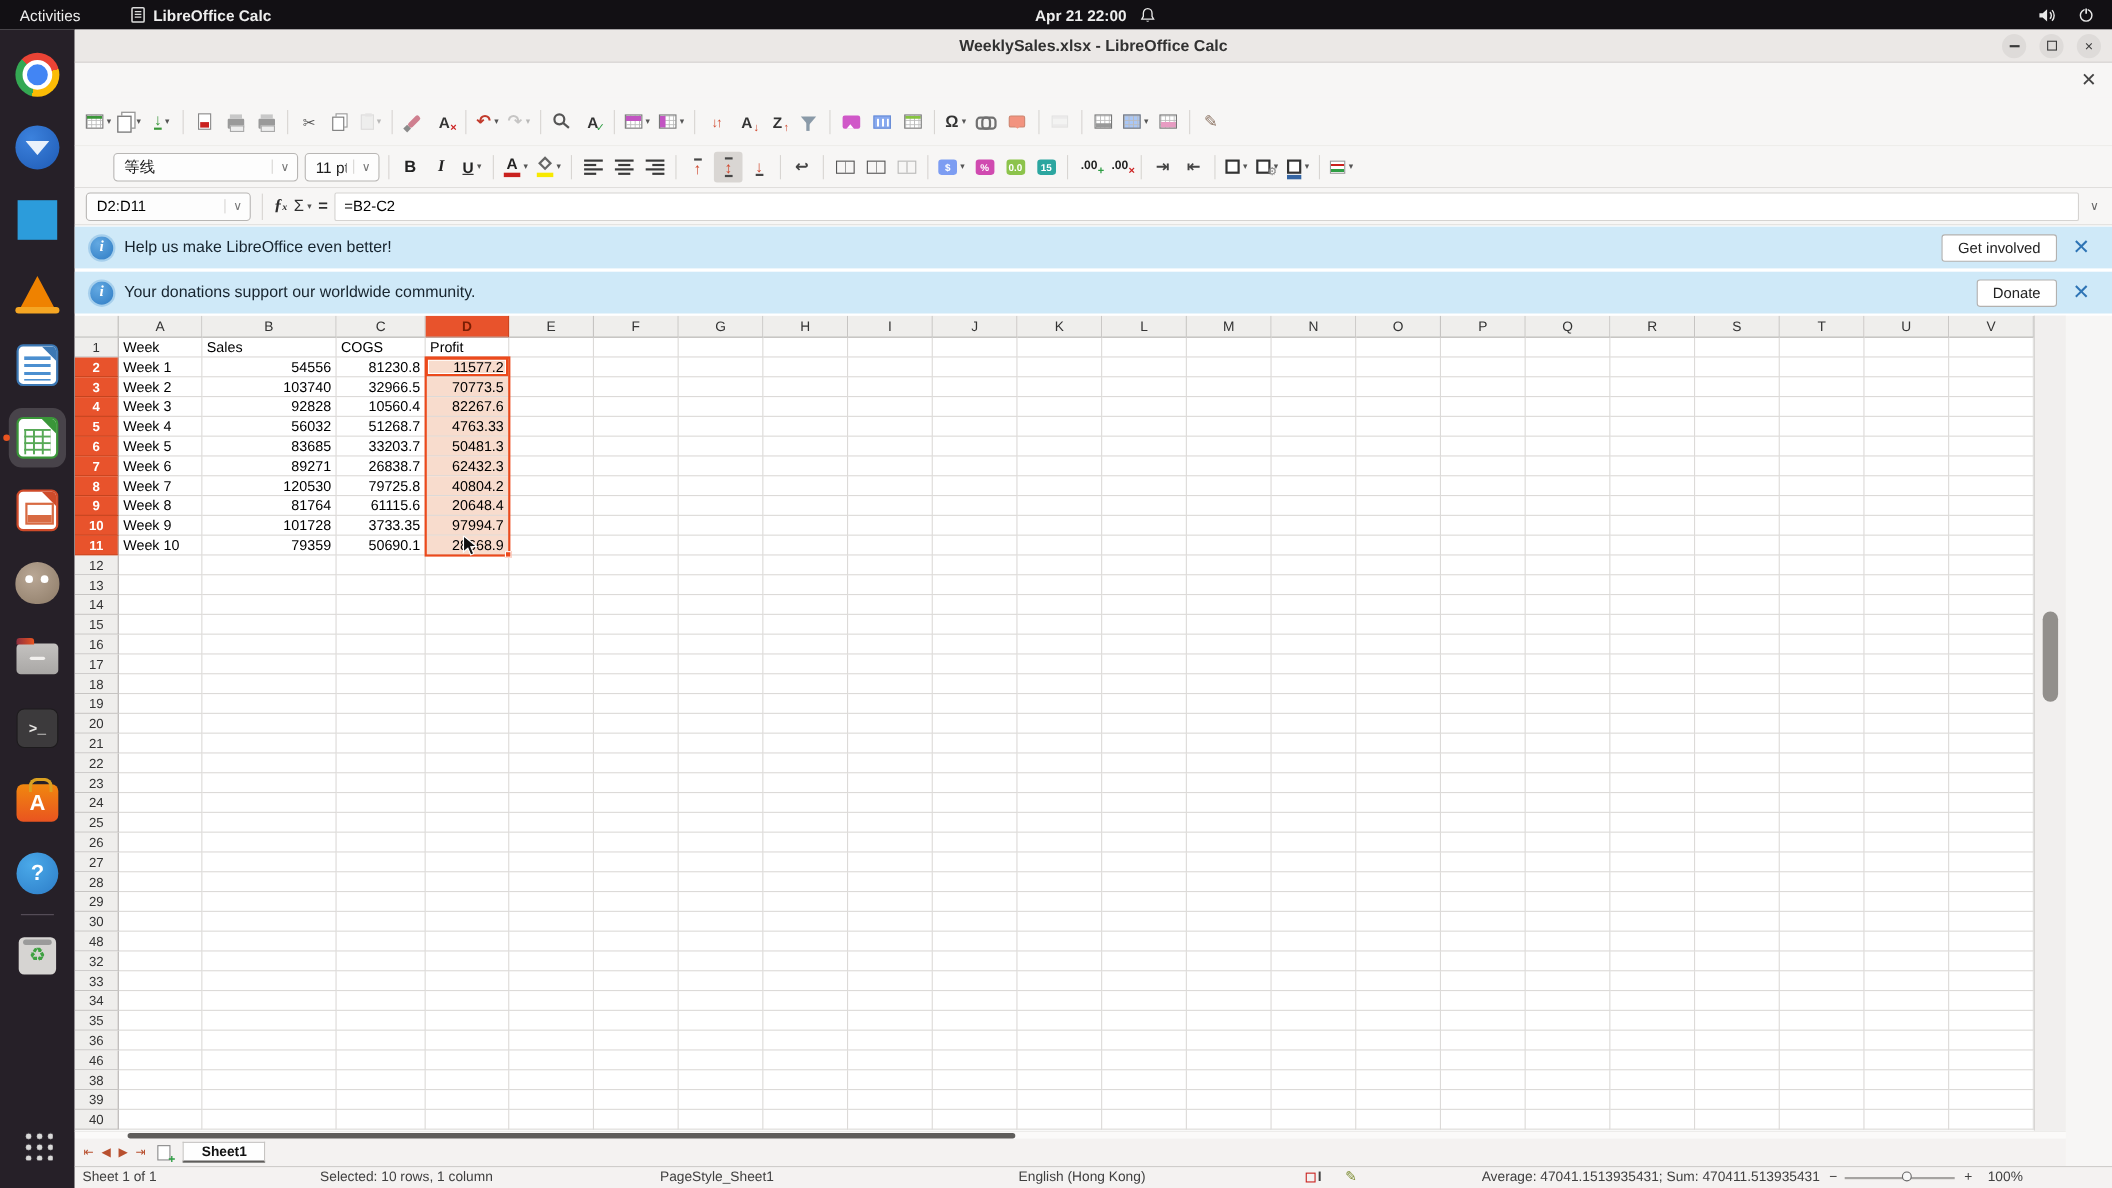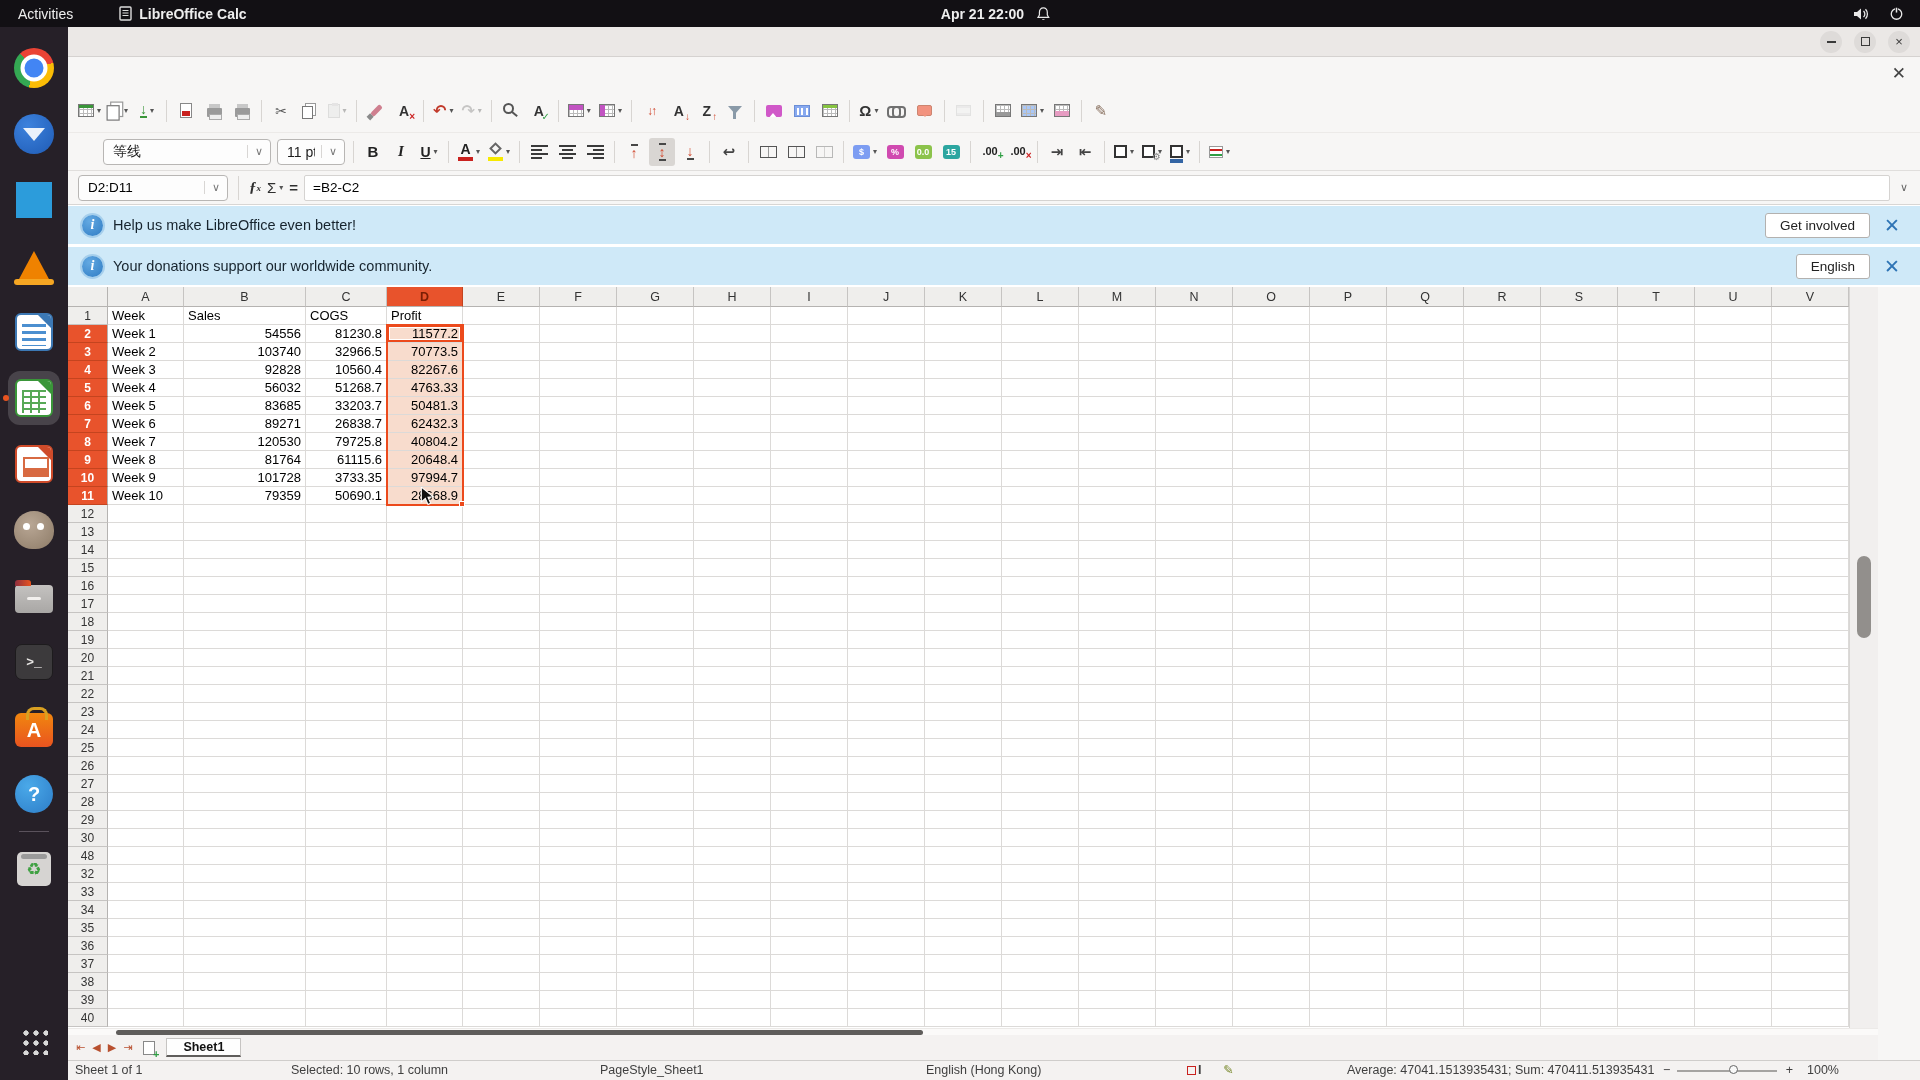--- a/index.html
+++ b/index.html
@@ -290,20 +290,21 @@
         <div class="d-trash">♻</div>
       </div>
       <div class="dock-item dock-bottom">
         <div class="d-app-grid"></div>
       </div>
     </div>
 
   <div id="window">
 
     <div id="titlebar">
+      <span class="title">WeeklySales.xlsx - LibreOffice Calc</span>
       <span class="win-btns">
         <span class="win-btn">
             <span class="wb-min"></span>
           </span>
         <span class="win-btn">
             <span class="wb-max"></span>
           </span>
         <span class="win-btn">×</span>
       </span>
     </div>
@@ -695,21 +696,21 @@
     <div id="notifs">
       <div class="notif">
         <span class="notif-info">i</span>
         <span class="notif-text">Help us make LibreOffice even better!</span>
         <button class="notif-btn">Get involved</button>
         <span class="notif-close">✕</span>
       </div>
       <div class="notif">
         <span class="notif-info">i</span>
         <span class="notif-text">Your donations support our worldwide community.</span>
-        <button class="notif-btn">English</button>
+        <button class="notif-btn">Donate</button>
         <span class="notif-close">✕</span>
       </div>
     </div>
 
     <div id="main">
       <div id="leftcol">
         <div id="gridrow">
           <div id="gridwrap">
               <div class="g-row g-head">
                 <div class="g-corner"></div>
@@ -1630,21 +1631,21 @@
                 <div class="g-cell" style="width: 77px;"></div>
                 <div class="g-cell" style="width: 77px;"></div>
                 <div class="g-cell" style="width: 77px;"></div>
                 <div class="g-cell" style="width: 77px;"></div>
                 <div class="g-cell" style="width: 77px;"></div>
                 <div class="g-cell" style="width: 77px;"></div>
                 <div class="g-cell" style="width: 77px;"></div>
                 <div class="g-cell" style="width: 77px;"></div>
               </div>
               <div class="g-row">
-                <div class="g-rowhdr">37</div>
+                <div class="g-rowhdr">46</div>
                 <div class="g-cell" style="width: 76px;"></div>
                 <div class="g-cell" style="width: 122px;"></div>
                 <div class="g-cell" style="width: 81px;"></div>
                 <div class="g-cell" style="width: 76px;"></div>
                 <div class="g-cell" style="width: 77px;"></div>
                 <div class="g-cell" style="width: 77px;"></div>
                 <div class="g-cell" style="width: 77px;"></div>
                 <div class="g-cell" style="width: 77px;"></div>
                 <div class="g-cell" style="width: 77px;"></div>
                 <div class="g-cell" style="width: 77px;"></div>

